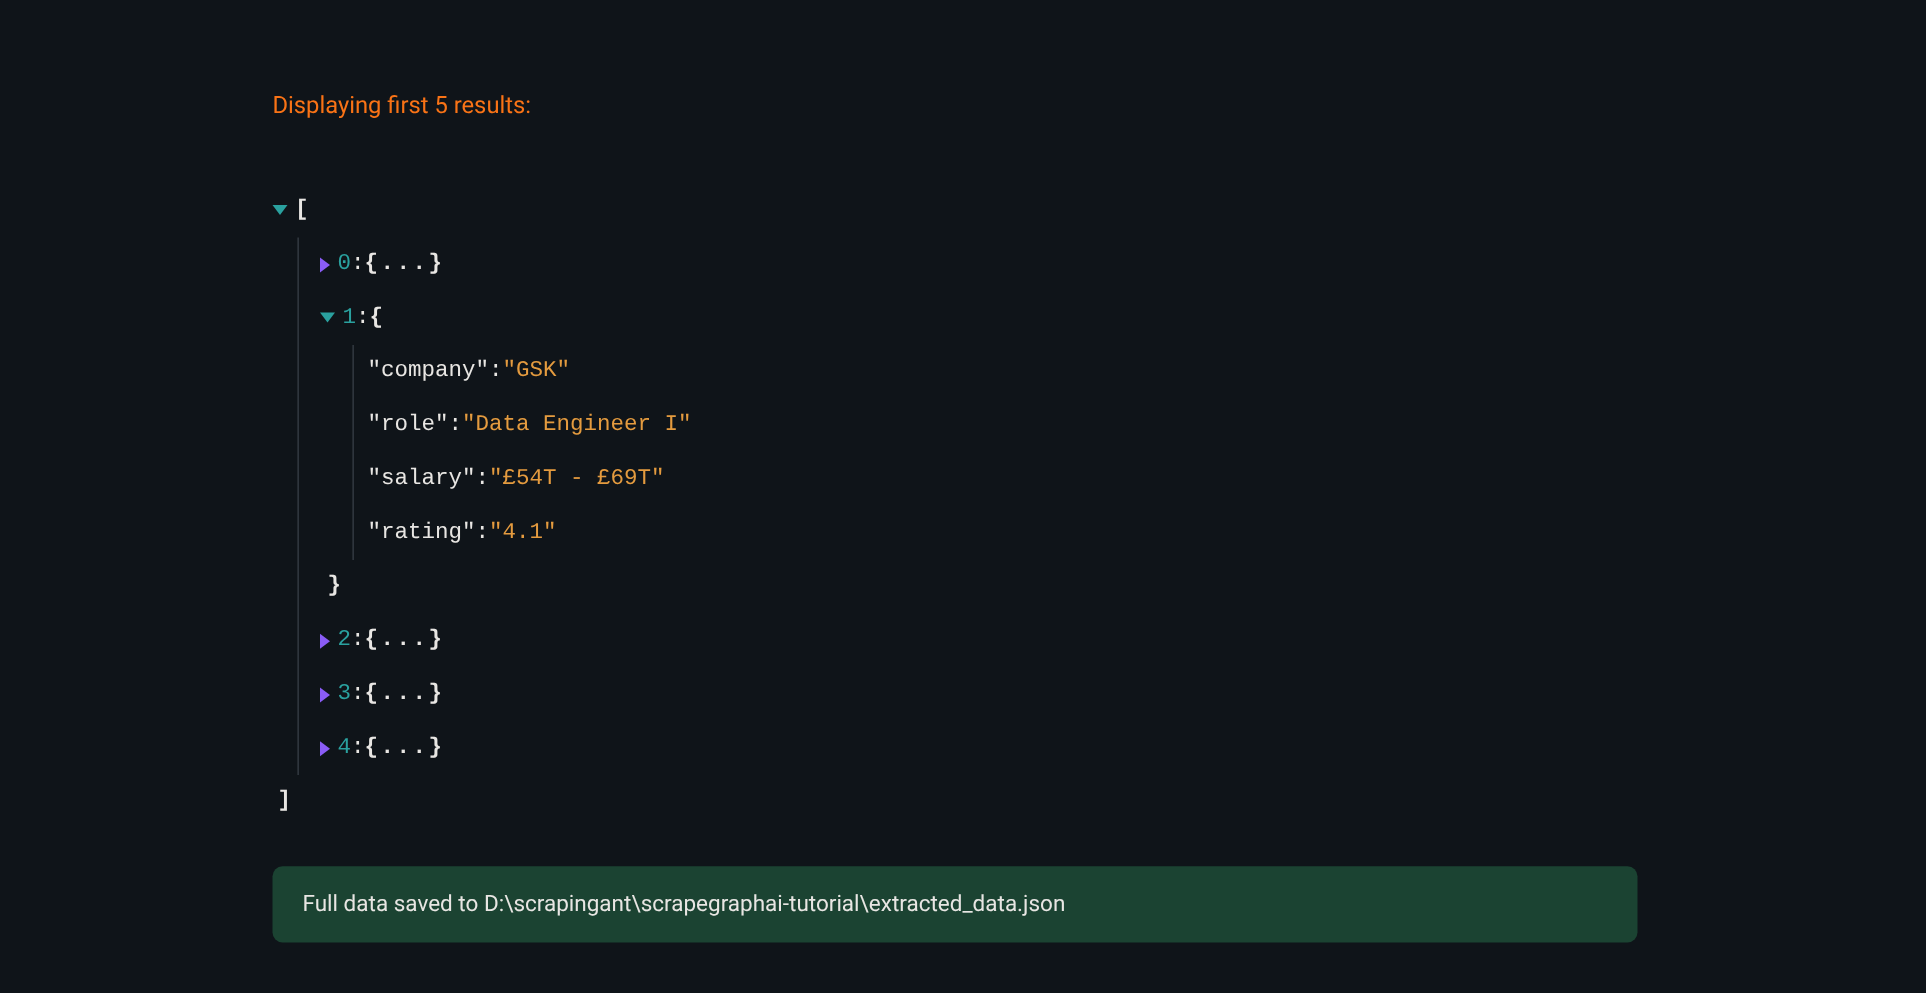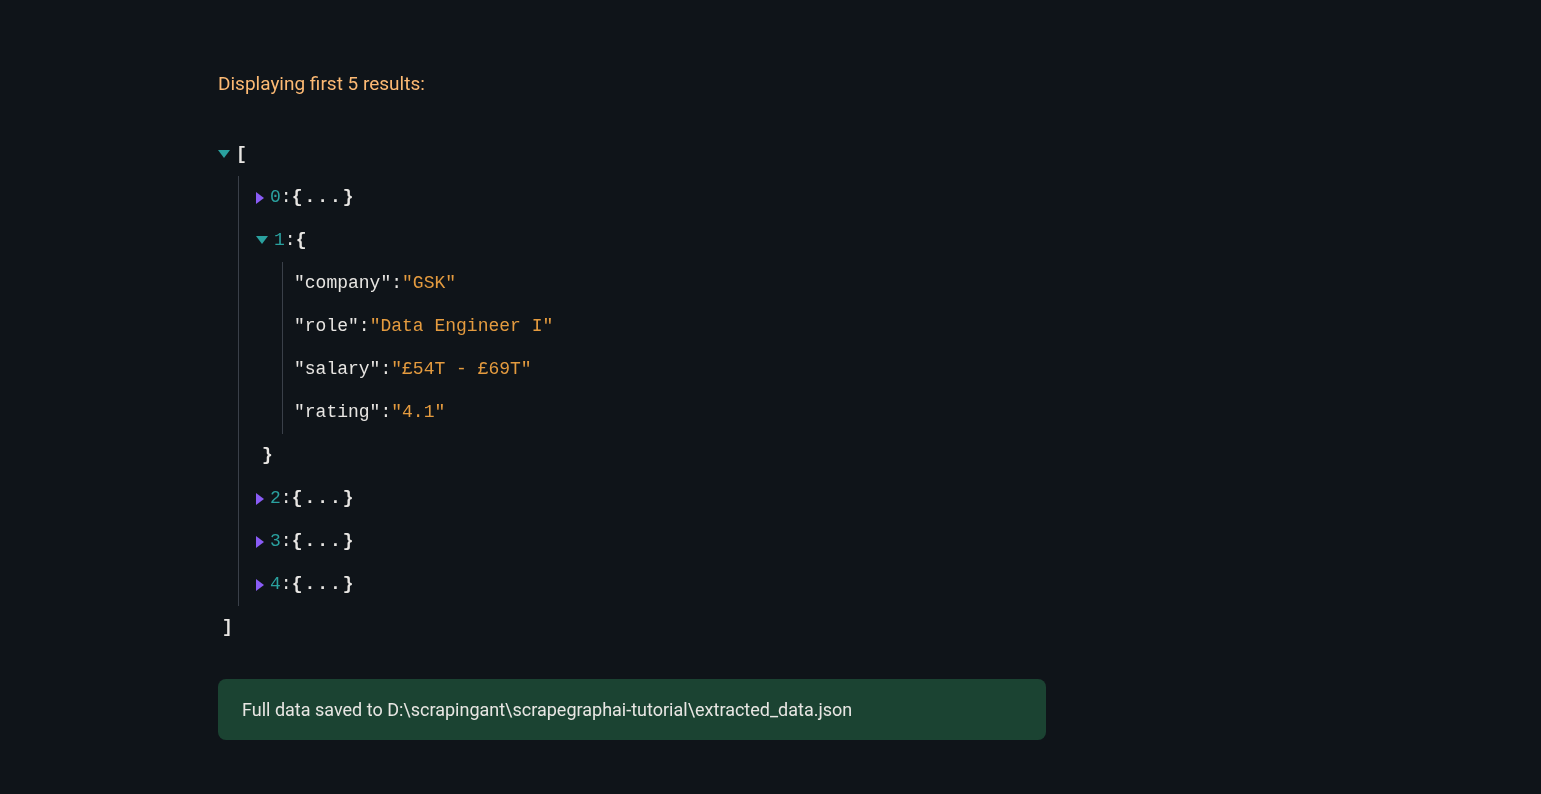--- a/index.html
+++ b/index.html
@@ -12,22 +12,22 @@
     min-height: 794px;
     width: 1541px;
   }
   .container {
     padding-top: 72px;
     padding-left: 218px;
   }
   .header-text {
     font-size: 19px;
     font-weight: 400;
-    color: #fdba74;
-    margin-bottom: 38px;
+    color: #f97316;
+    margin-bottom: 52px;
   }
   .json-viewer {
     font-family: "SF Mono", Monaco, Menlo, Consolas, "Courier New", monospace;
     font-size: 18px;
     line-height: 1.5;
   }
   .row {
     display: flex;
     align-items: center;
     padding: 8px 0;
@@ -79,21 +79,21 @@
     top: 0;
     bottom: 0;
     width: 1px;
     background: #3a4049;
   }
   .status-bar {
     margin-top: 30px;
     background: #1b4332;
     border-radius: 8px;
     padding: 20px 24px;
-    width: 828px;
+    width: 1092px;
     color: #e8e6e3;
     font-size: 18px;
     font-family: -apple-system, BlinkMacSystemFont, "Segoe UI", Roboto, sans-serif;
   }
 </style>
 </head>
 <body>
 
 <div class="container">
 

